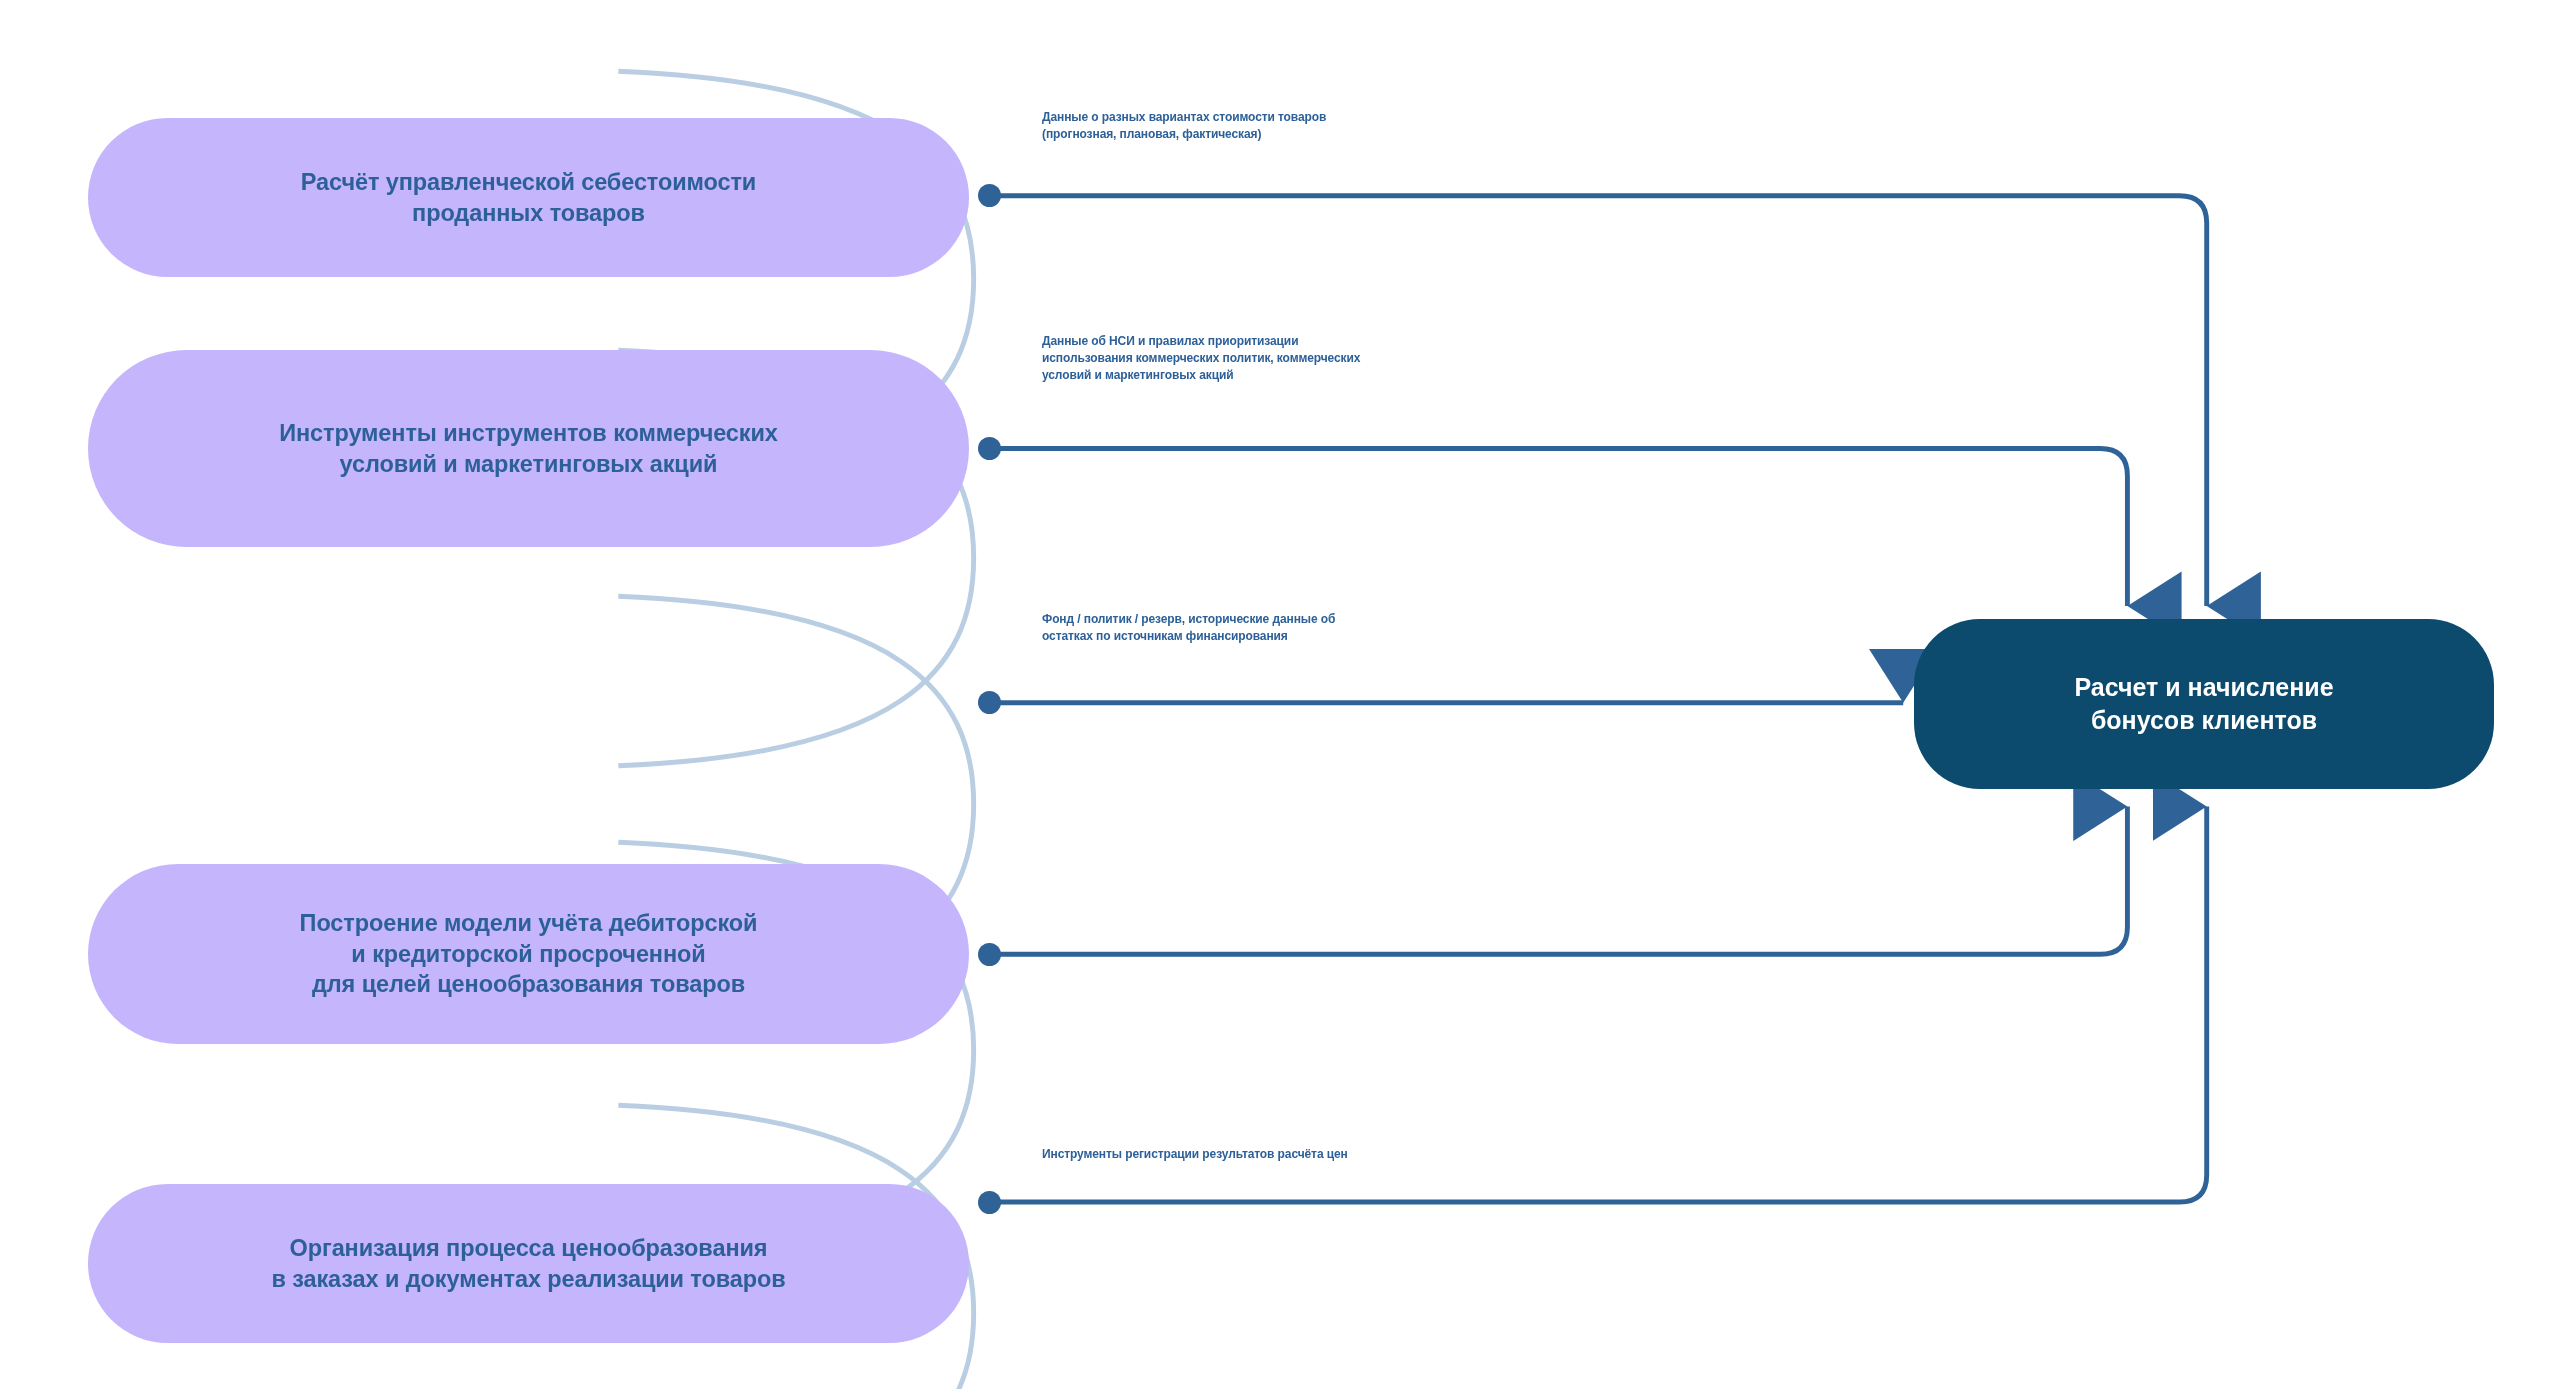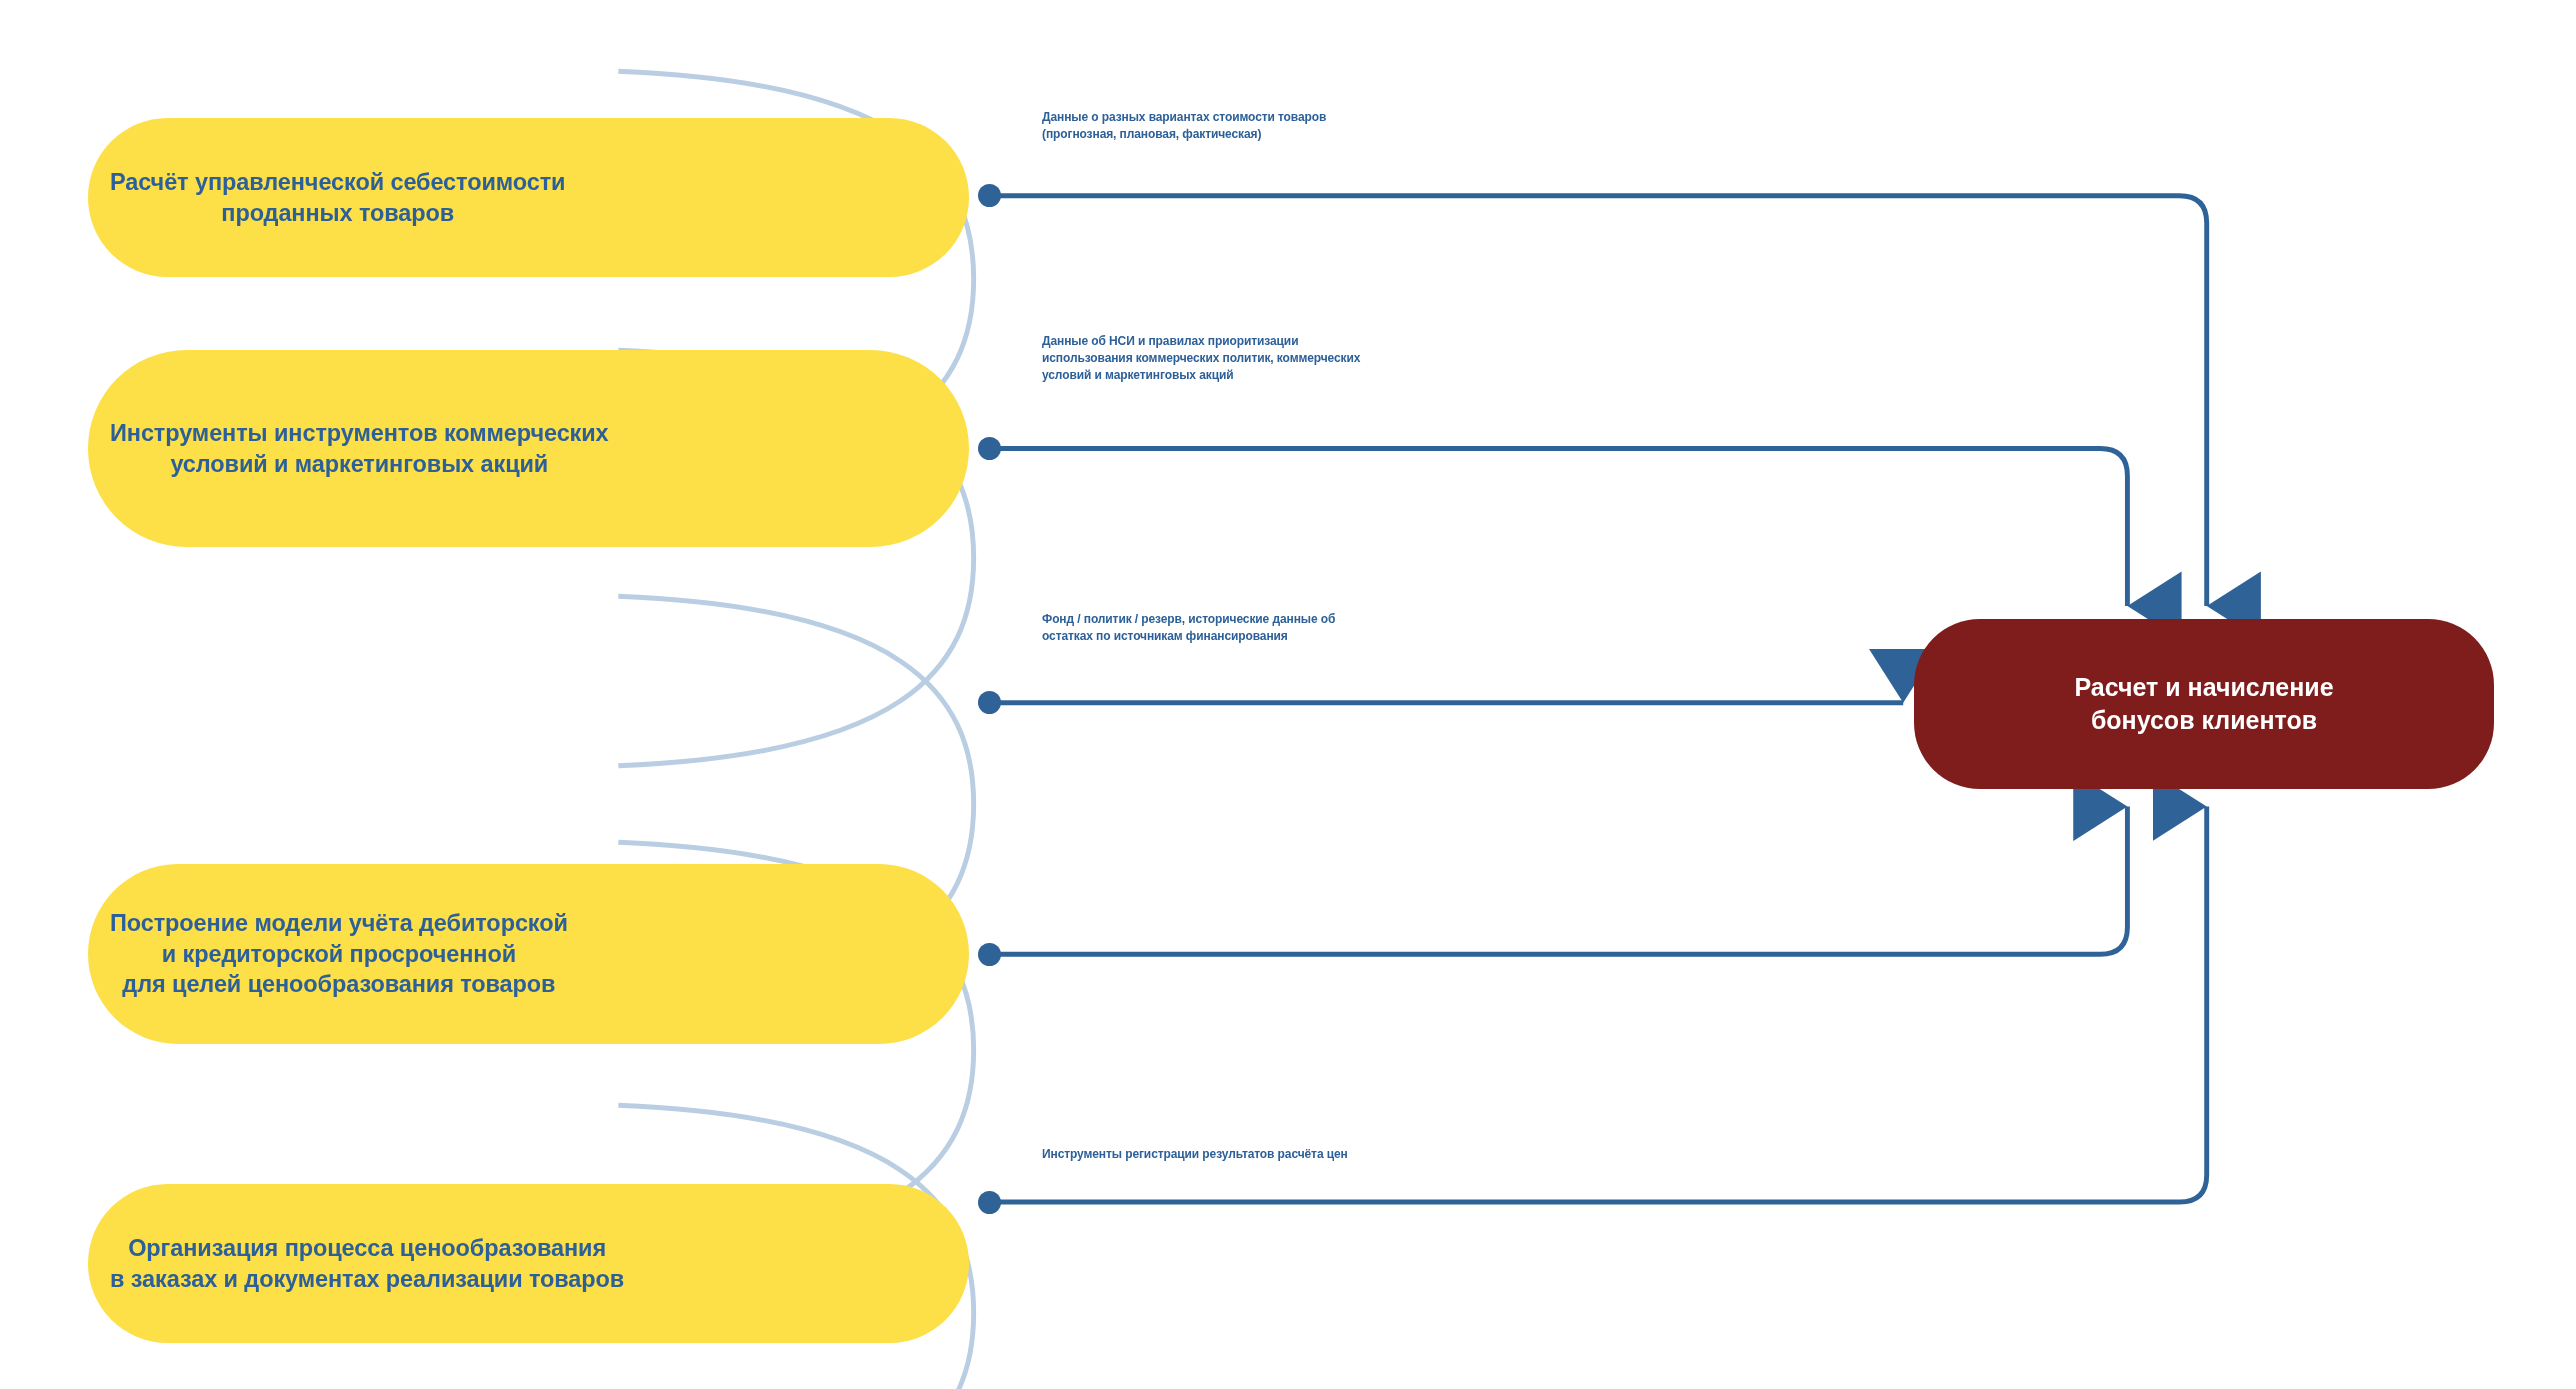--- a/index.html
+++ b/index.html
@@ -6,23 +6,23 @@
   body{
     width:2576px;height:1389px;position:relative;overflow:hidden;
     font-family:"Liberation Sans", sans-serif;
     -webkit-font-smoothing:antialiased;
   }
   #diagram-root{position:absolute;inset:0;}
 
   
   .pill{
     position:absolute;
-    background:#fde047;
+    background:#c4b5fd;
     border-radius:109px;
-    display:flex;align-items:center;
+    display:flex;align-items:center;justify-content:center;
     box-sizing:border-box;
     padding:0 22px;
     z-index:4;
   }
   .pill-text{
     color:#2d6098;
     font-weight:bold;
     font-size:23.5px;
     line-height:1.30;
     text-align:center;
@@ -50,21 +50,21 @@
     font-size:12px;
     line-height:1.42;
     white-space:pre-line;
     z-index:6;
     letter-spacing:-0.1px;
   }
 
   
   #target-node{
     position:absolute;
-    background:#7f1d1d;
+    background:#0c4a6e;
     border-radius:66px;
     display:flex;align-items:center;justify-content:center;
     z-index:5;
   }
   #target-node .target-text{
     color:#ffffff;
     font-weight:bold;
     font-size:25px;
     line-height:1.32;
     text-align:center;

